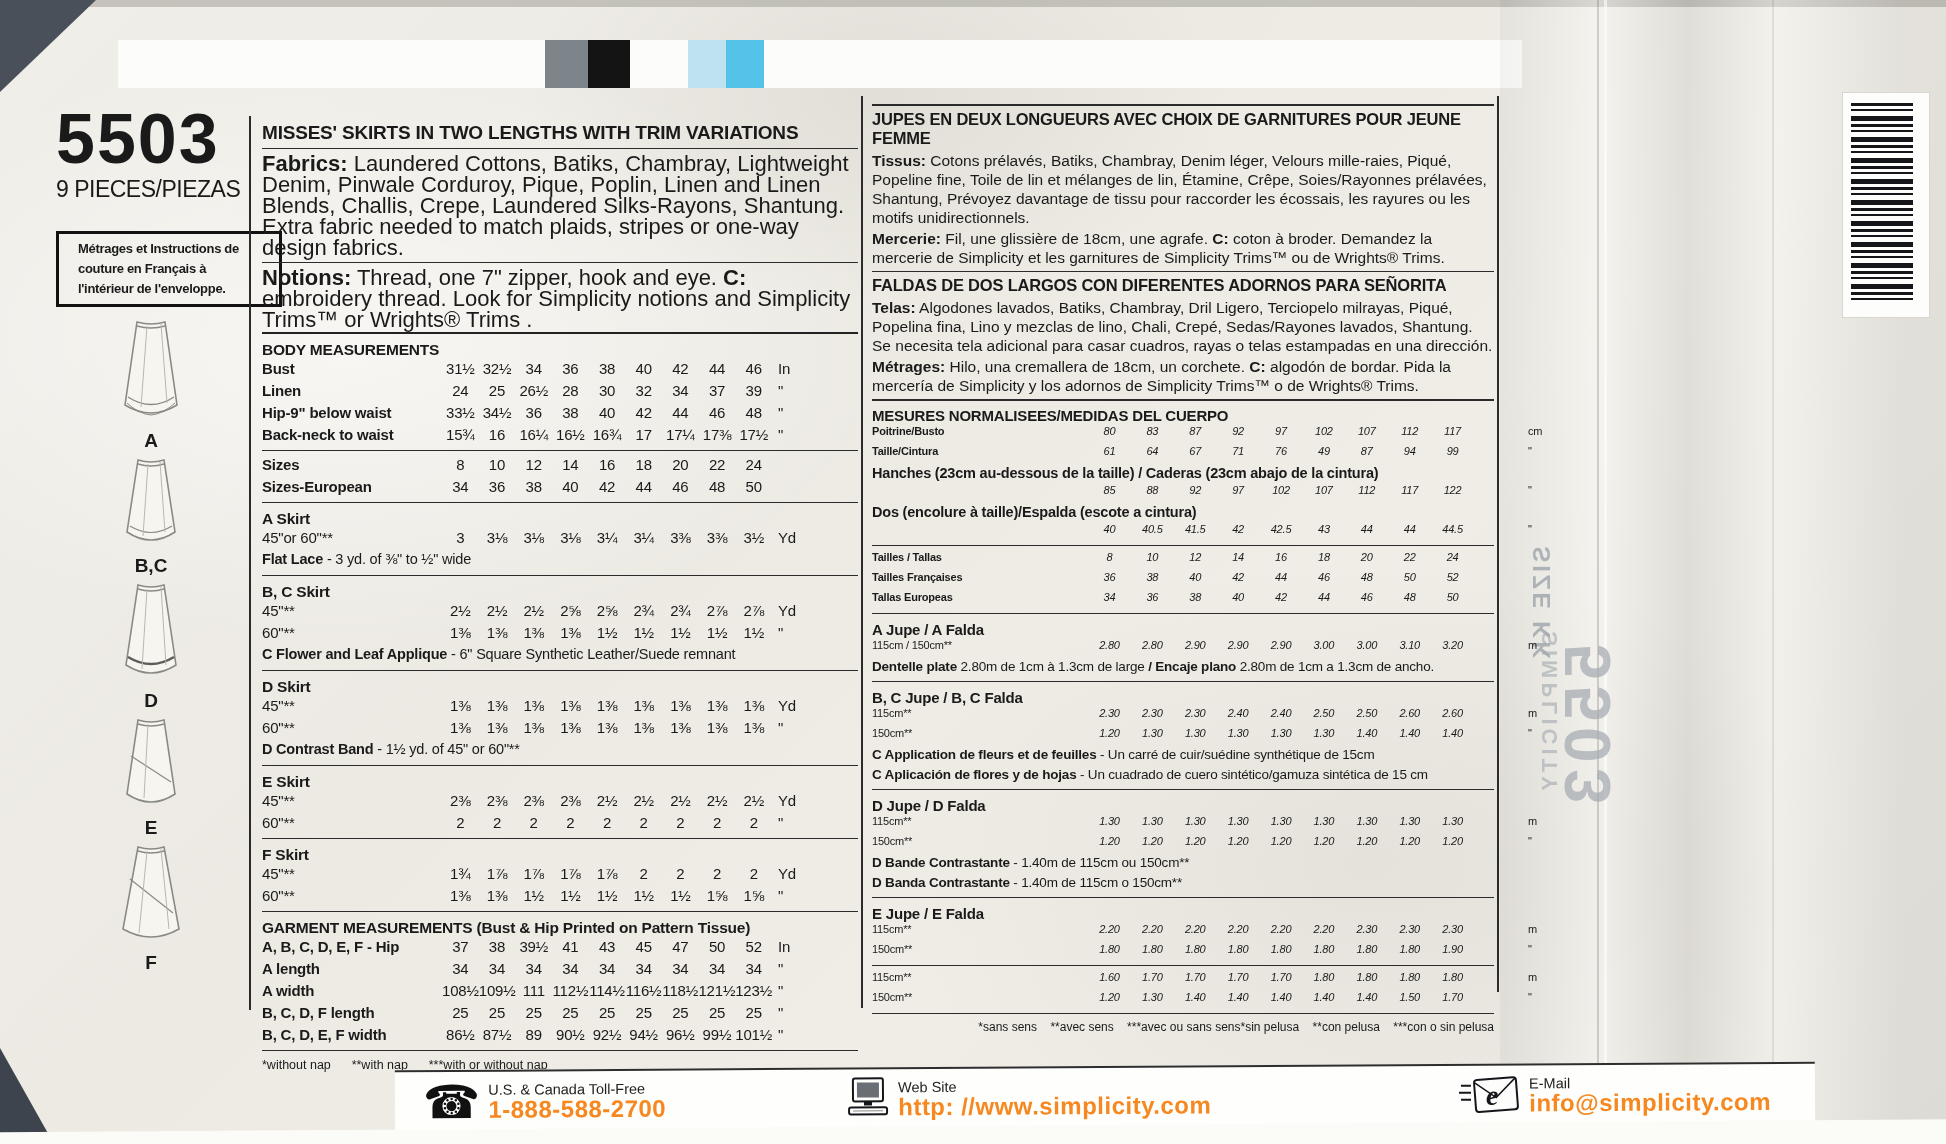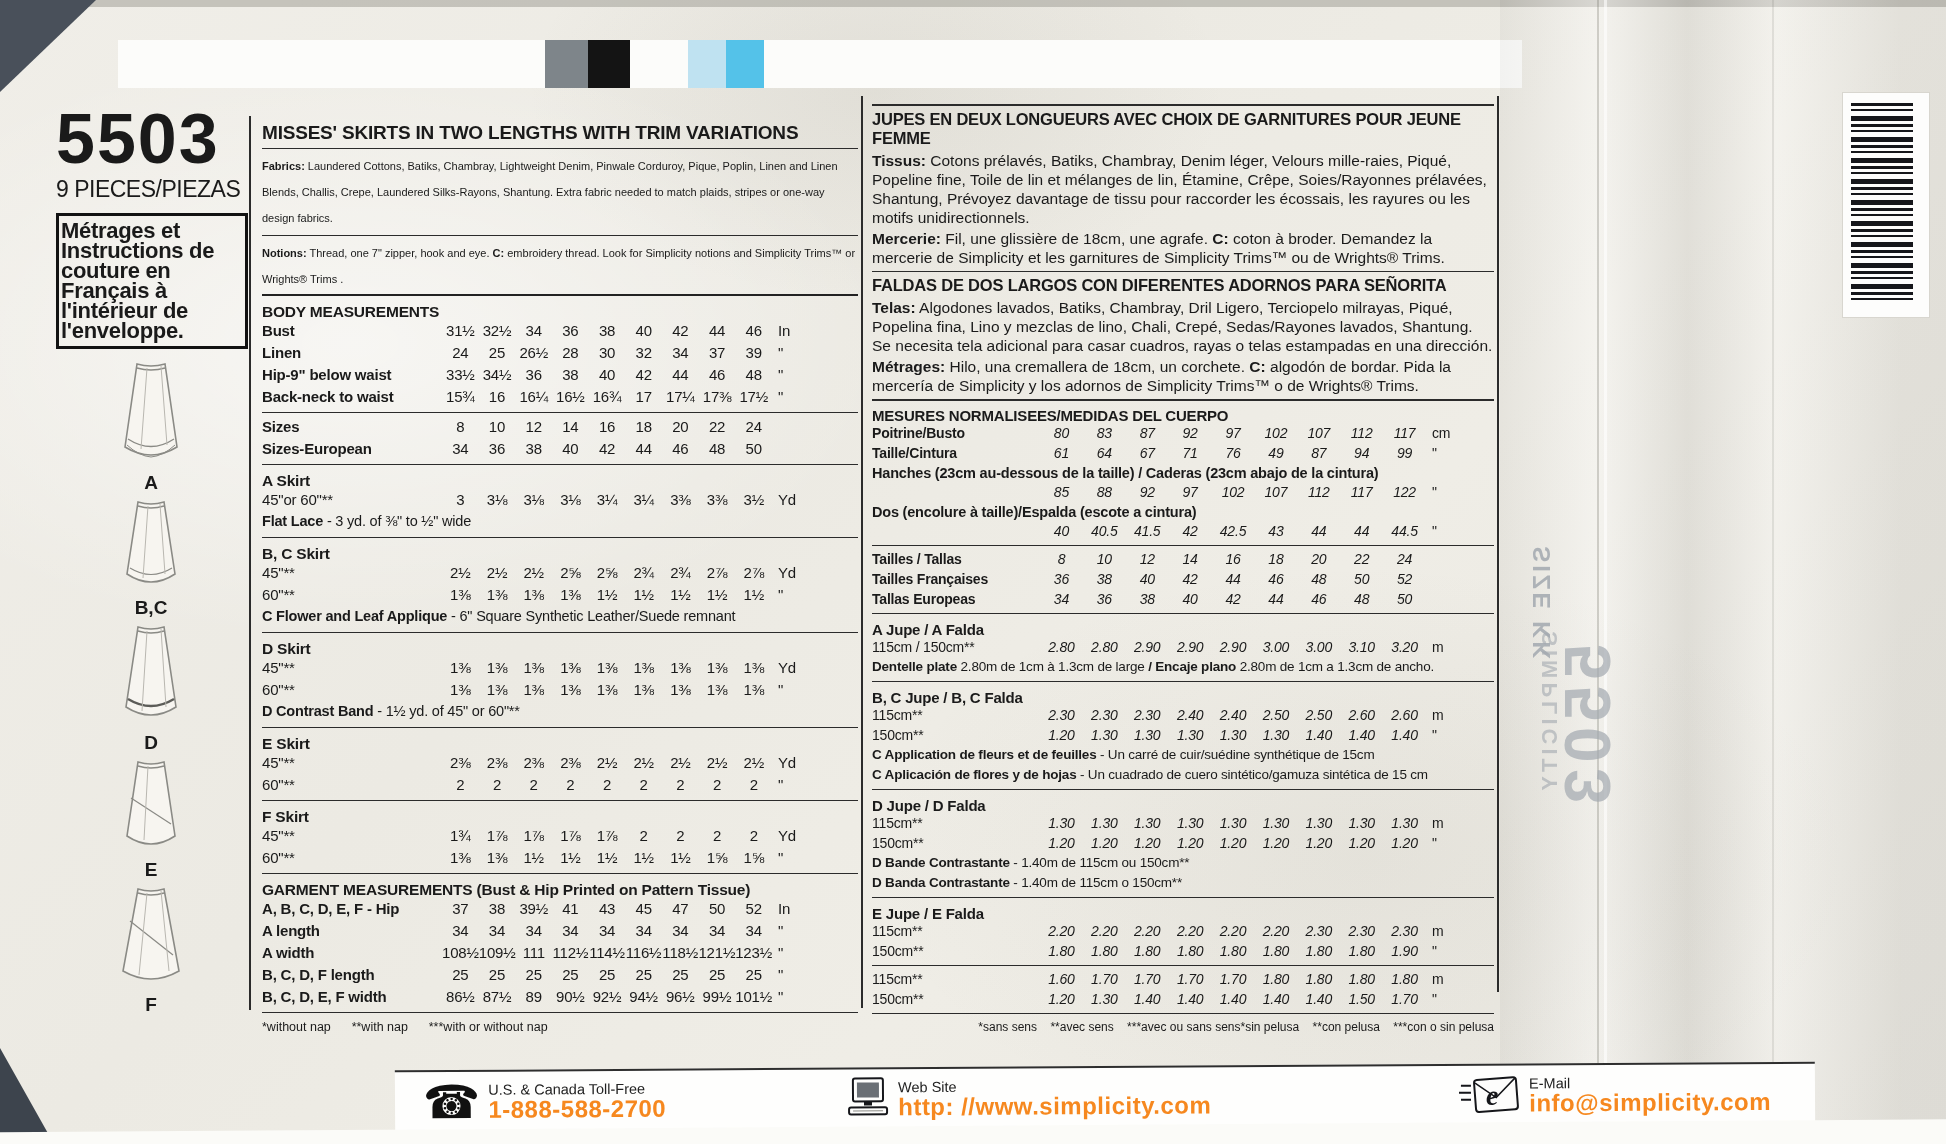--- a/index.html
+++ b/index.html
@@ -30,54 +30,54 @@
   #ghost-num{left:1505px;top:690px;font-size:64px;letter-spacing:6px;opacity:.7;}
   
   .colorband{position:absolute;left:118px;top:40px;width:1404px;height:48px;background:#fcfcfa;}
   .sq{position:absolute;top:40px;height:48px;}
   #sq-gray{left:545px;width:43px;} #sq-black{left:588px;width:42px;}
   #sq-lblue{left:688px;width:38px;} #sq-blue{left:726px;width:38px;}
   
   .sidebar{position:absolute;left:56px;top:104px;width:198px;}
   .pattern-number{font-size:70px;font-weight:bold;letter-spacing:2px;line-height:1;}
   .pieces{font-size:23px;letter-spacing:-0.5px;margin-top:2px;}
-  .fr-box{border:3px solid #121212;margin-top:10px;padding:5px 2px;font-weight:bold;font-size:22px;line-height:20px;width:182px;letter-spacing:-0.3px;}
+  .fr-box{border:3px solid #121212;margin-top:28px;padding:5px 19px;font-weight:bold;font-size:13px;line-height:20px;width:182px;letter-spacing:-0.3px;}
   .views{margin-top:10px;width:190px;display:flex;flex-direction:column;align-items:center;}
   .view{display:flex;flex-direction:column;align-items:center;margin-bottom:4px;}
   .view svg{display:block;}
   .view-label{font-weight:bold;font-size:19px;margin-top:1px;}
   
   .vline{position:absolute;width:2px;background:#2b2b2b;}
   #vl1{left:249px;top:116px;height:894px;}
   #vl2{left:861px;top:96px;height:912px;}
   #vl3{left:1497px;top:96px;height:896px;}
   
   .col{position:absolute;top:120px;}
   #col-en{left:262px;width:596px;}
   #col-fr{left:872px;top:100px;width:622px;}
   .doc-title{font-weight:bold;font-size:19px;letter-spacing:-0.2px;margin:2px 0 4px 0;}
   #col-fr .doc-title{font-size:16.5px;margin:3px 0;}
   .rule{border-top:2px solid #2b2b2b;margin:4px 0;}
   .rule.thin{border-top:1.5px solid #2b2b2b;}
-  .para{font-size:11px;line-height:26px;margin:2px 0;}
+  .para{font-size:22px;line-height:21px;margin:2px 0;}
   #col-fr .para{font-size:15.5px;line-height:19px;}
   .b{font-weight:bold;}
   
   .trow{display:flex;align-items:baseline;height:22px;font-size:15px;letter-spacing:-0.2px;}
   .thead-row{font-weight:bold;height:21px;font-size:15.5px;display:flex;align-items:center;letter-spacing:-0.2px;}
   .tnote{height:22px;font-size:14.5px;white-space:nowrap;letter-spacing:-0.2px;}
   .tfull{height:20px;font-weight:bold;font-size:14.5px;white-space:nowrap;letter-spacing:-0.2px;}
   .trule{border-top:1.5px solid #2b2b2b;height:5px;margin-top:2px;}
   .trule.thick{border-top:2.5px solid #222;}
   .tlabel{font-weight:bold;width:180px;flex:none;}
   .trow.plain .tlabel{font-weight:normal;}
   .tvals{display:flex;width:330px;flex:none;}
   .tcell{flex:1;text-align:center;}
   .tunit{width:34px;padding-left:6px;}
-  #col-fr .trow{height:20px;font-size:14px;}
+  #col-fr .trow{height:20px;font-size:11px;gap:48px;}
   #col-fr .thead-row{height:20px;font-size:15px;}
   #col-fr .tnote{height:20px;font-size:13.5px;}
   #col-fr .tfull{height:19px;}
   #col-fr .tlabel{width:168px;}
   #col-fr .tvals{width:386px;font-style:italic;}
   .footnote{font-size:12.5px;white-space:pre;margin-top:2px;}
   .footnote-row{display:flex;justify-content:flex-end;font-size:12px;white-space:pre;margin-top:1px;}
   
   .contact-bar{position:absolute;left:395px;top:1066px;width:1420px;height:60px;background:#fefefd;
     border-top:2.5px solid #2e2e2e;border-bottom:2.5px solid #2e2e2e;transform:rotate(-0.35deg);

